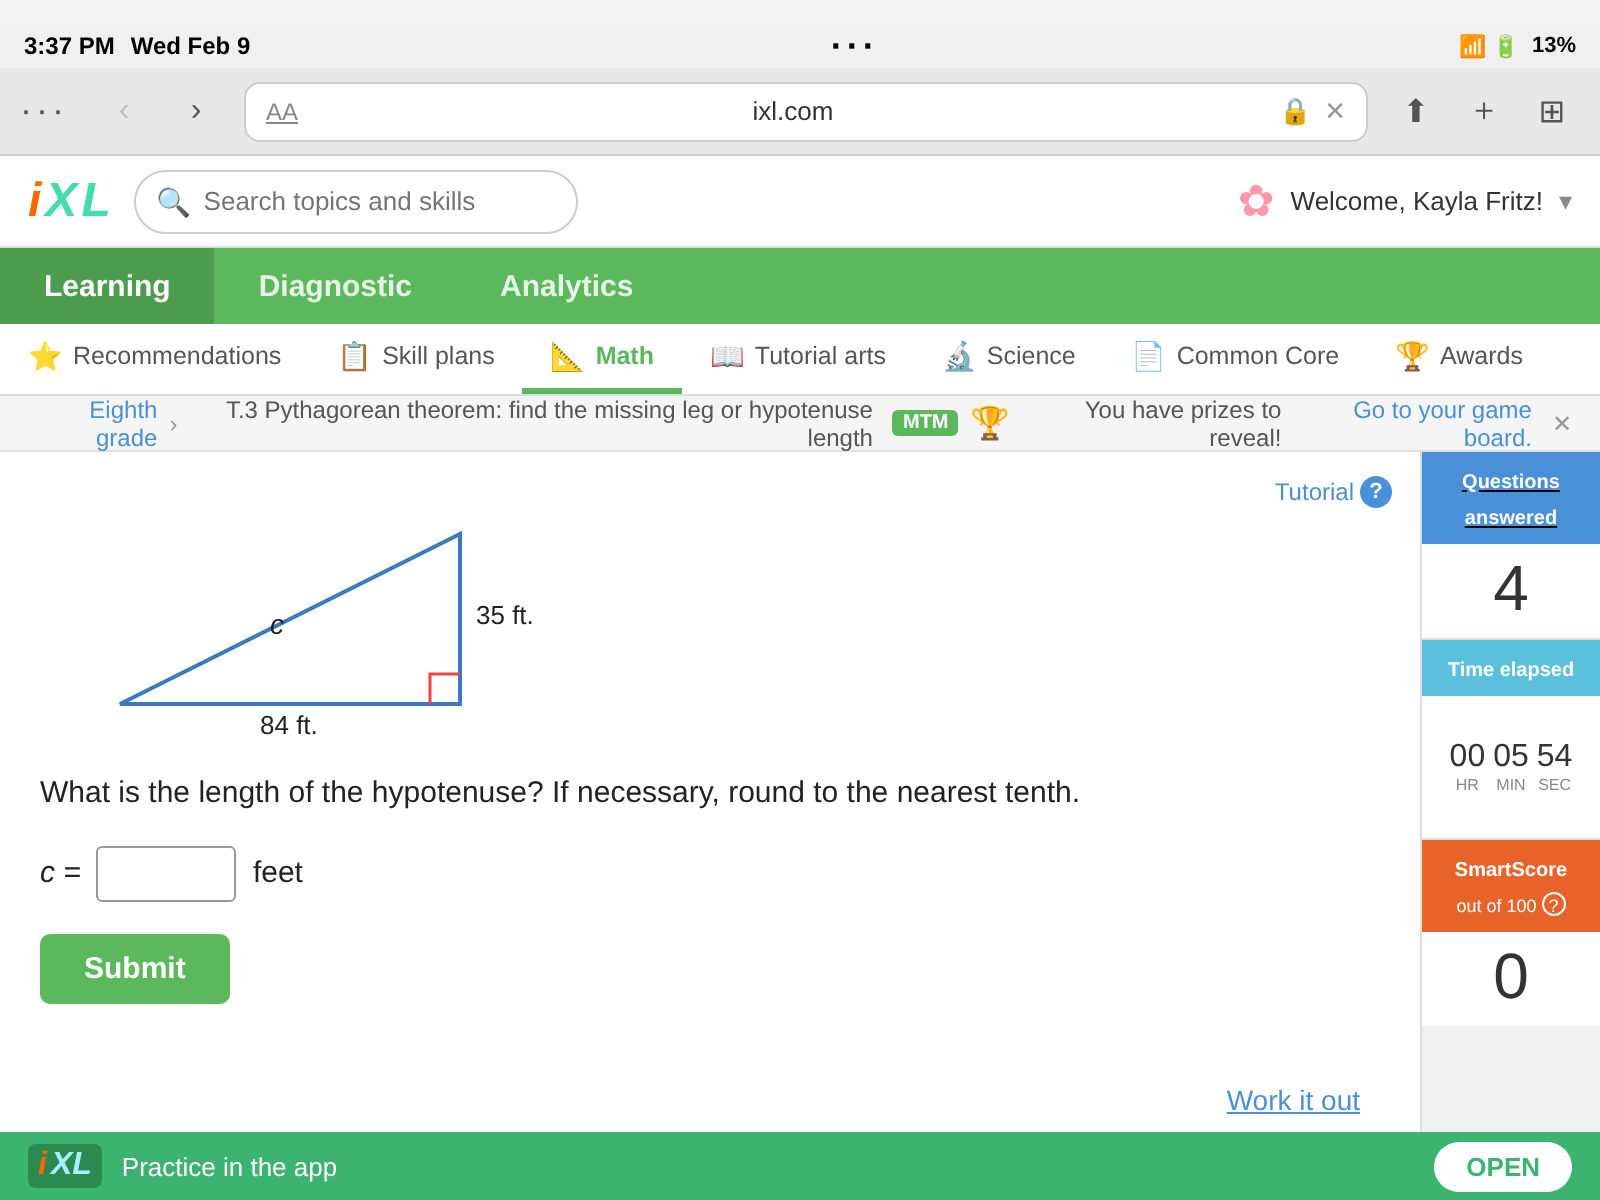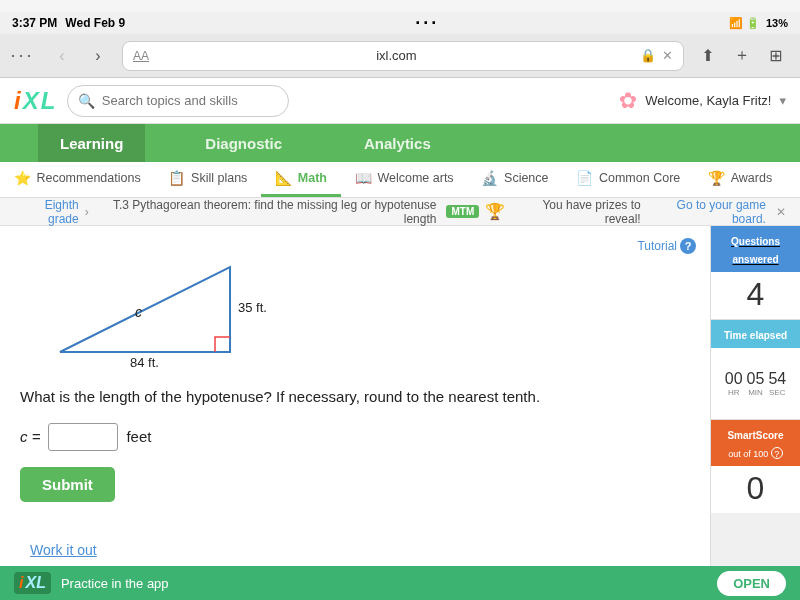--- a/index.html
+++ b/index.html
@@ -113,21 +113,20 @@
       display: flex;
       align-items: stretch;
     }
     .nav-green-item {
       padding: 0 22px;
       display: flex; align-items: center;
       font-size: 15px; font-weight: 600;
       color: rgba(255,255,255,0.85);
       cursor: pointer;
       text-decoration: none;
-      margin-left: 38px;
     }
     .nav-green-item.active {
       background: rgba(0,0,0,0.15);
       color: white;
     }
 
     
     .sub-tabs {
       background: white;
       height: 36px;
@@ -329,21 +328,21 @@
       border: none;
       border-radius: 16px;
       padding: 5px 16px;
       font-size: 13px;
       font-weight: 700;
       cursor: pointer;
     }
 
     
     .work-it-out {
-      text-align: left;
+      text-align: right;
       padding: 10px;
       color: #4a90d9;
       font-size: 14px;
       cursor: pointer;
       text-decoration: underline;
     }
   </style>
 </head>
 <body>
 
@@ -410,21 +409,21 @@
   <div class="sub-tab">
     <span class="sub-tab-icon">📋</span>
     <span>Skill plans</span>
   </div>
   <div class="sub-tab active">
     <span class="sub-tab-icon">📐</span>
     <span>Math</span>
   </div>
   <div class="sub-tab">
     <span class="sub-tab-icon">📖</span>
-    <span>Welcome arts</span>
+    <span>Tutorial arts</span>
   </div>
   <div class="sub-tab">
     <span class="sub-tab-icon">🔬</span>
     <span>Science</span>
   </div>
   <div class="sub-tab">
     <span class="sub-tab-icon">📄</span>
     <span>Common Core</span>
   </div>
   <div class="sub-tab">

